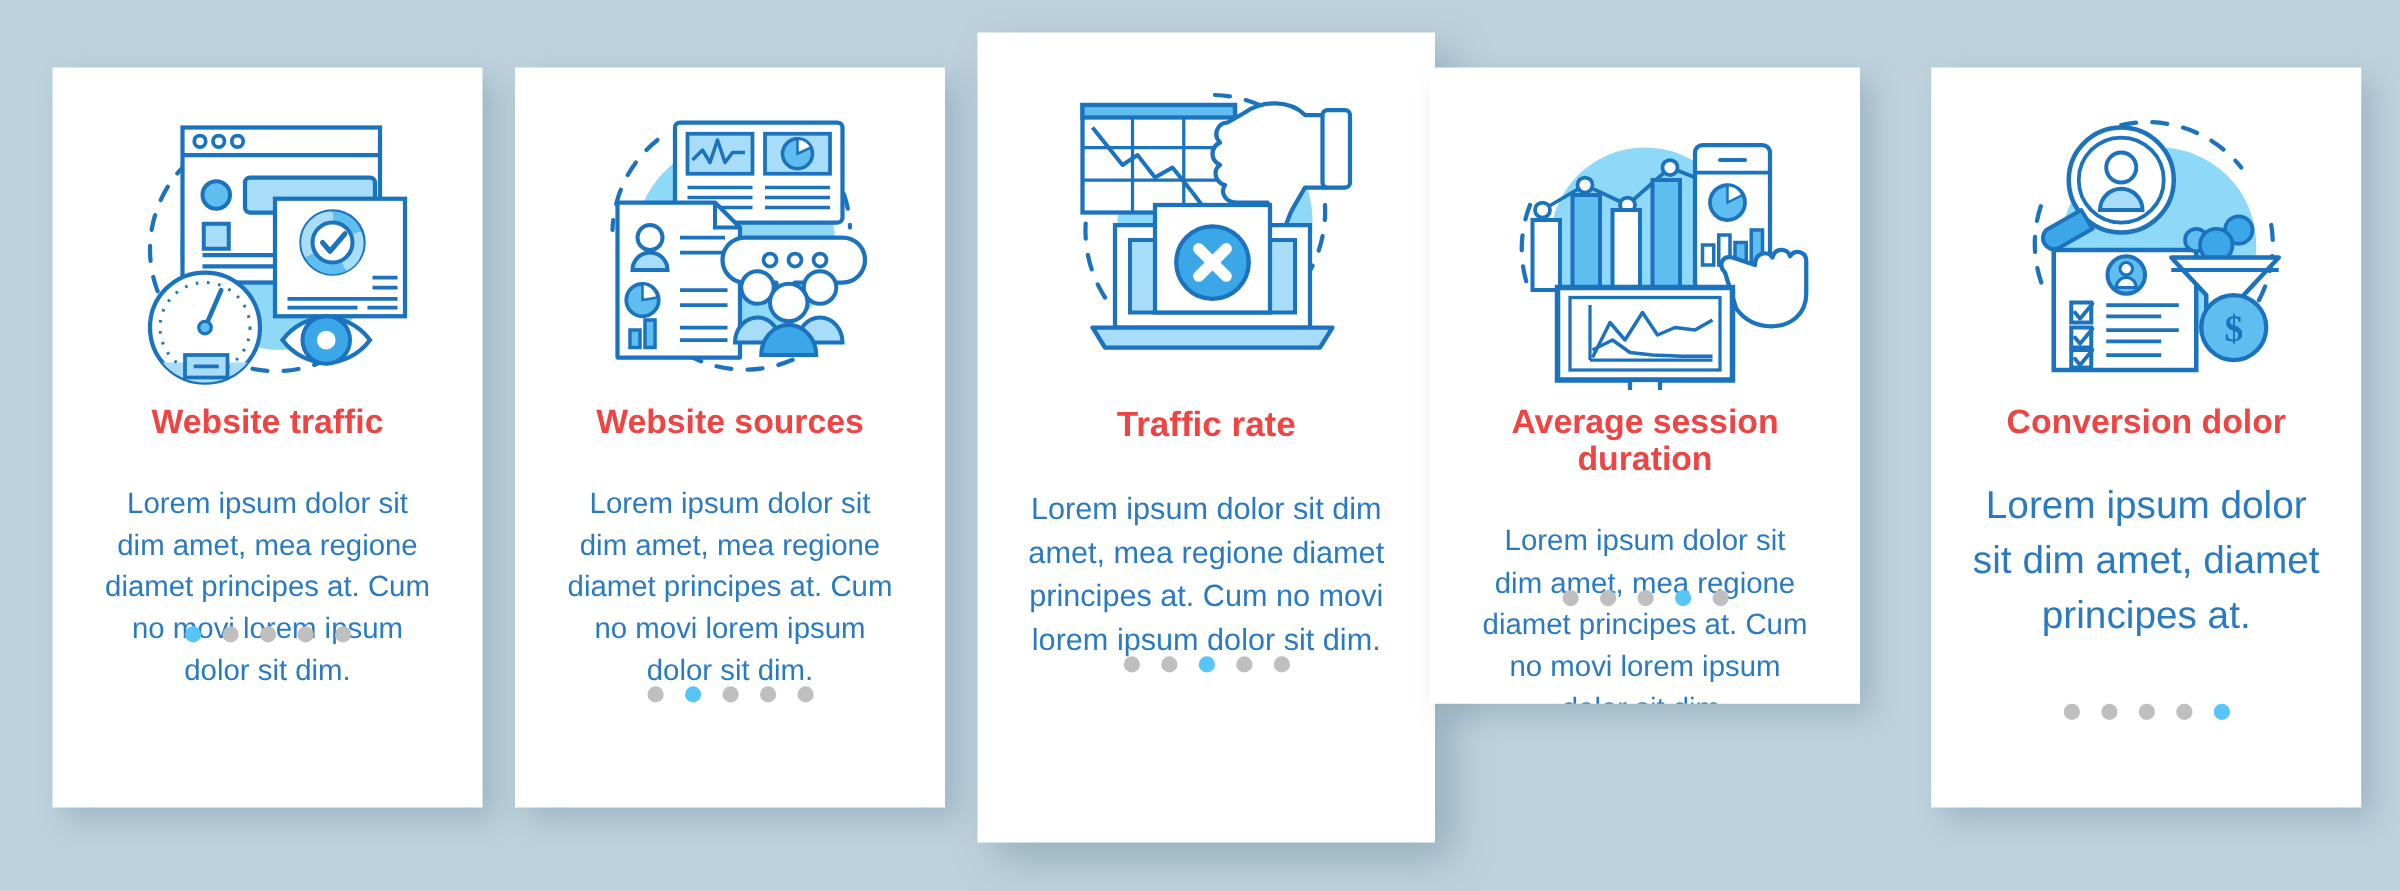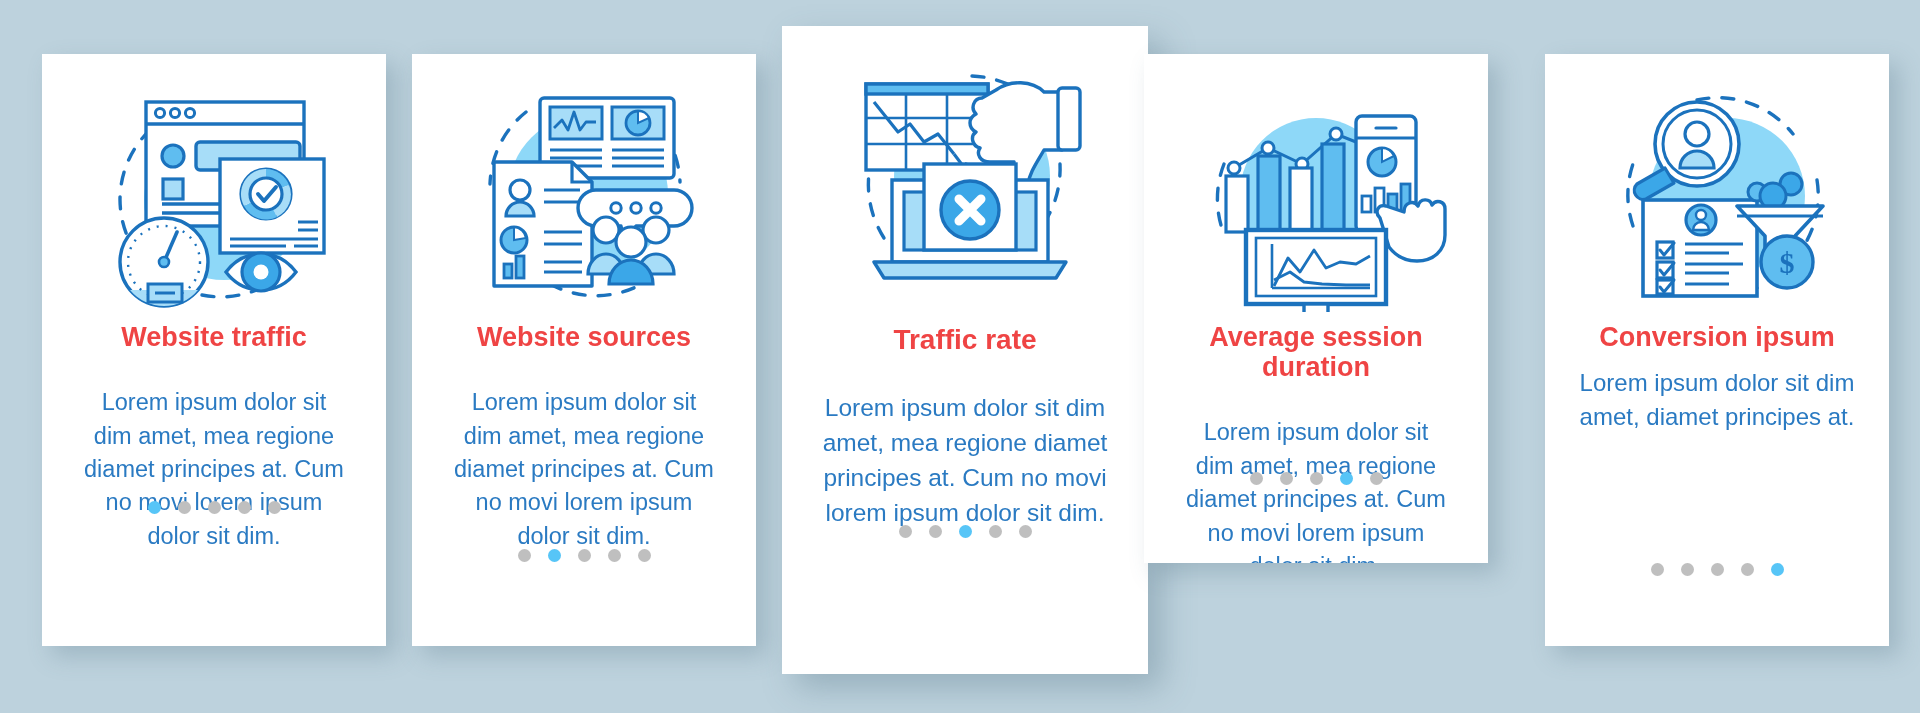--- a/index.html
+++ b/index.html
@@ -55,21 +55,21 @@
 
   .body {
     color: #2a7ac2;
     text-align: center;
     line-height: 1.42;
     width: 78%;
   }
   .c1 .body, .c2 .body { font-size: 23.5px; margin-top: 34px; }
   .c3 .body { font-size: 24.5px; margin-top: 36px; }
   .c4 .body { font-size: 23.5px; margin-top: 34px; }
-  .c5 .body { font-size: 24px; margin-top: 14px; width: 84%; }
+  .c5 .body { font-size: 31px; margin-top: 30px; width: 84%; }
 
   .cta {
     margin-top: 26px;
     background: #1769c9;
     color: #ffffff;
     border: none;
     border-radius: 40px;
     font-family: "Liberation Sans", sans-serif;
     font-weight: bold;
     font-size: 24px;
@@ -377,21 +377,21 @@
         <circle cx="176" cy="120" r="9" fill="#5fbdf0" stroke="#1b72bd" stroke-width="3"></circle>
         <circle cx="210" cy="112" r="11" fill="#3ba7e8" stroke="#1b72bd" stroke-width="3"></circle>
         <circle cx="192" cy="124" r="13" fill="#3ba7e8" stroke="#1b72bd" stroke-width="3"></circle>
         <path d="M156 134 h86 l-28 30 v26 l-30 0 v-26 Z" fill="#fff" stroke="#1b72bd" stroke-width="3.6" stroke-linejoin="round"></path>
         <line x1="156" y1="144" x2="242" y2="144" stroke="#1b72bd" stroke-width="3.2"></line>
 
         <circle cx="206" cy="190" r="26" fill="#5fbdf0" stroke="#1b72bd" stroke-width="3.4"></circle>
         <text x="206" y="201" text-anchor="middle" font-family="Liberation Serif, serif" font-size="30" font-weight="bold" fill="#1b72bd">$</text>
       </svg>
     </div>
-    <div class="title">Conversion ipsum</div>
+    <div class="title">Conversion dolor</div>
     <div class="body">Lorem ipsum dolor sit dim amet, diamet principes at.</div>
     <div class="dots">
       <span class="dot"></span>
       <span class="dot"></span>
       <span class="dot"></span>
       <span class="dot"></span>
       <span class="dot on"></span>
     </div>
   </div>
 

